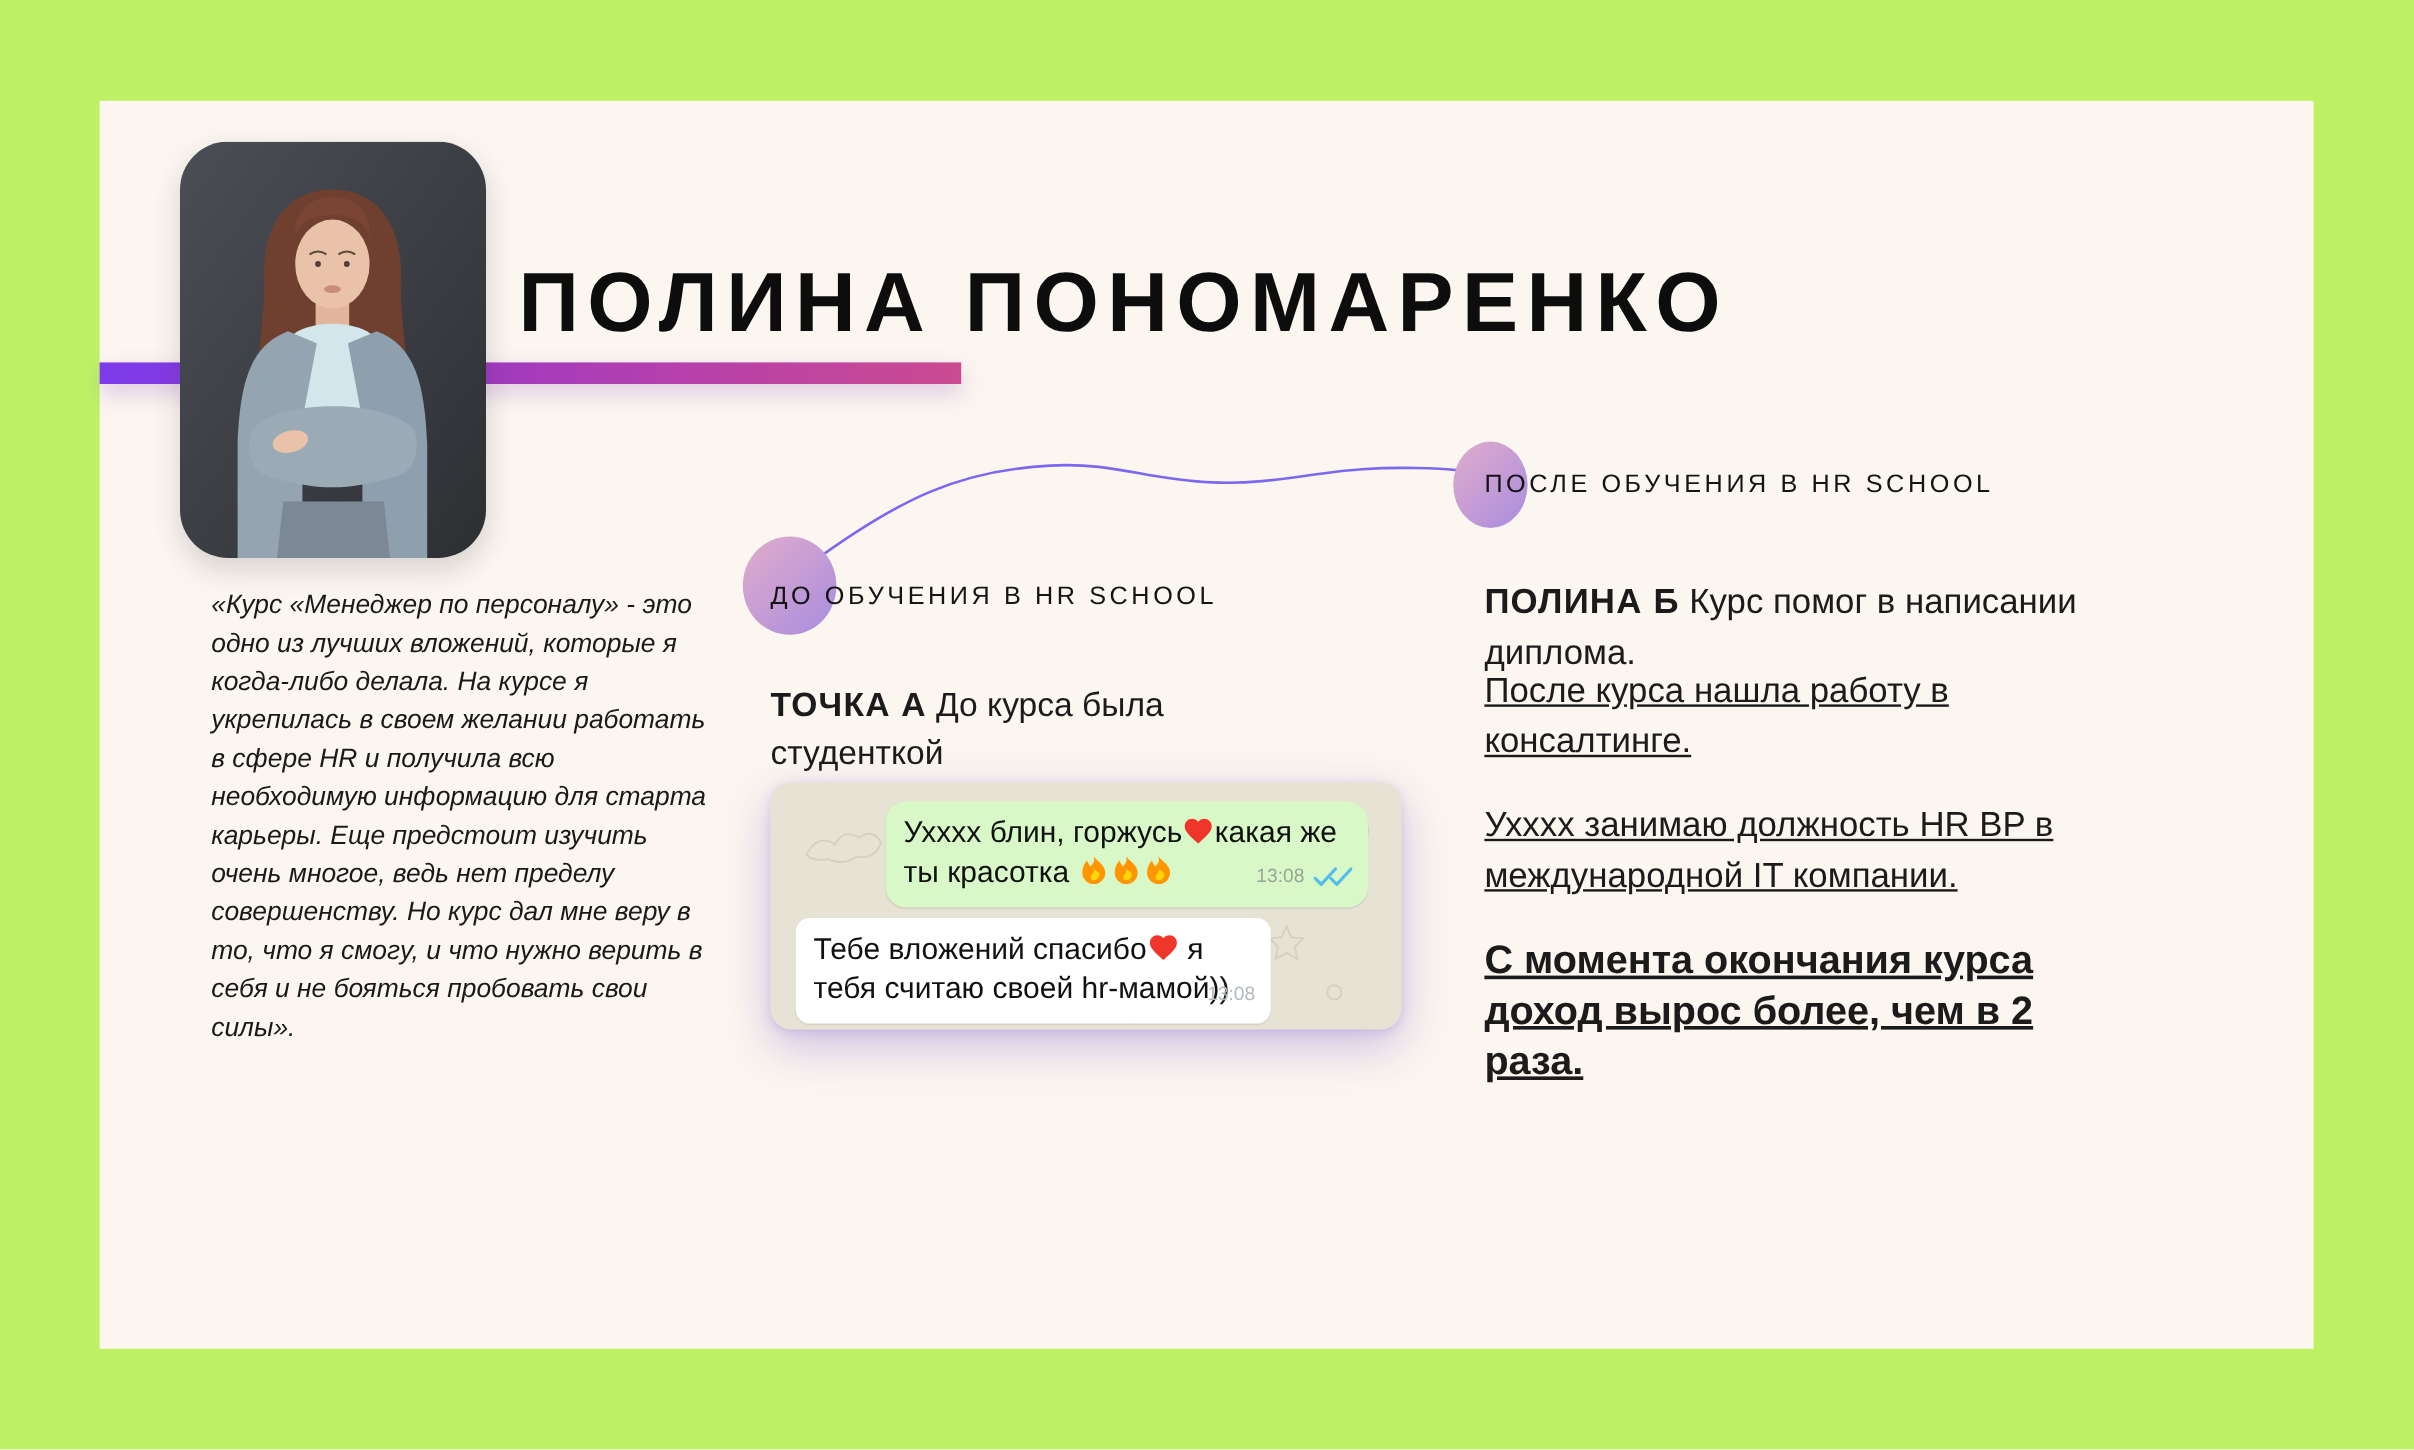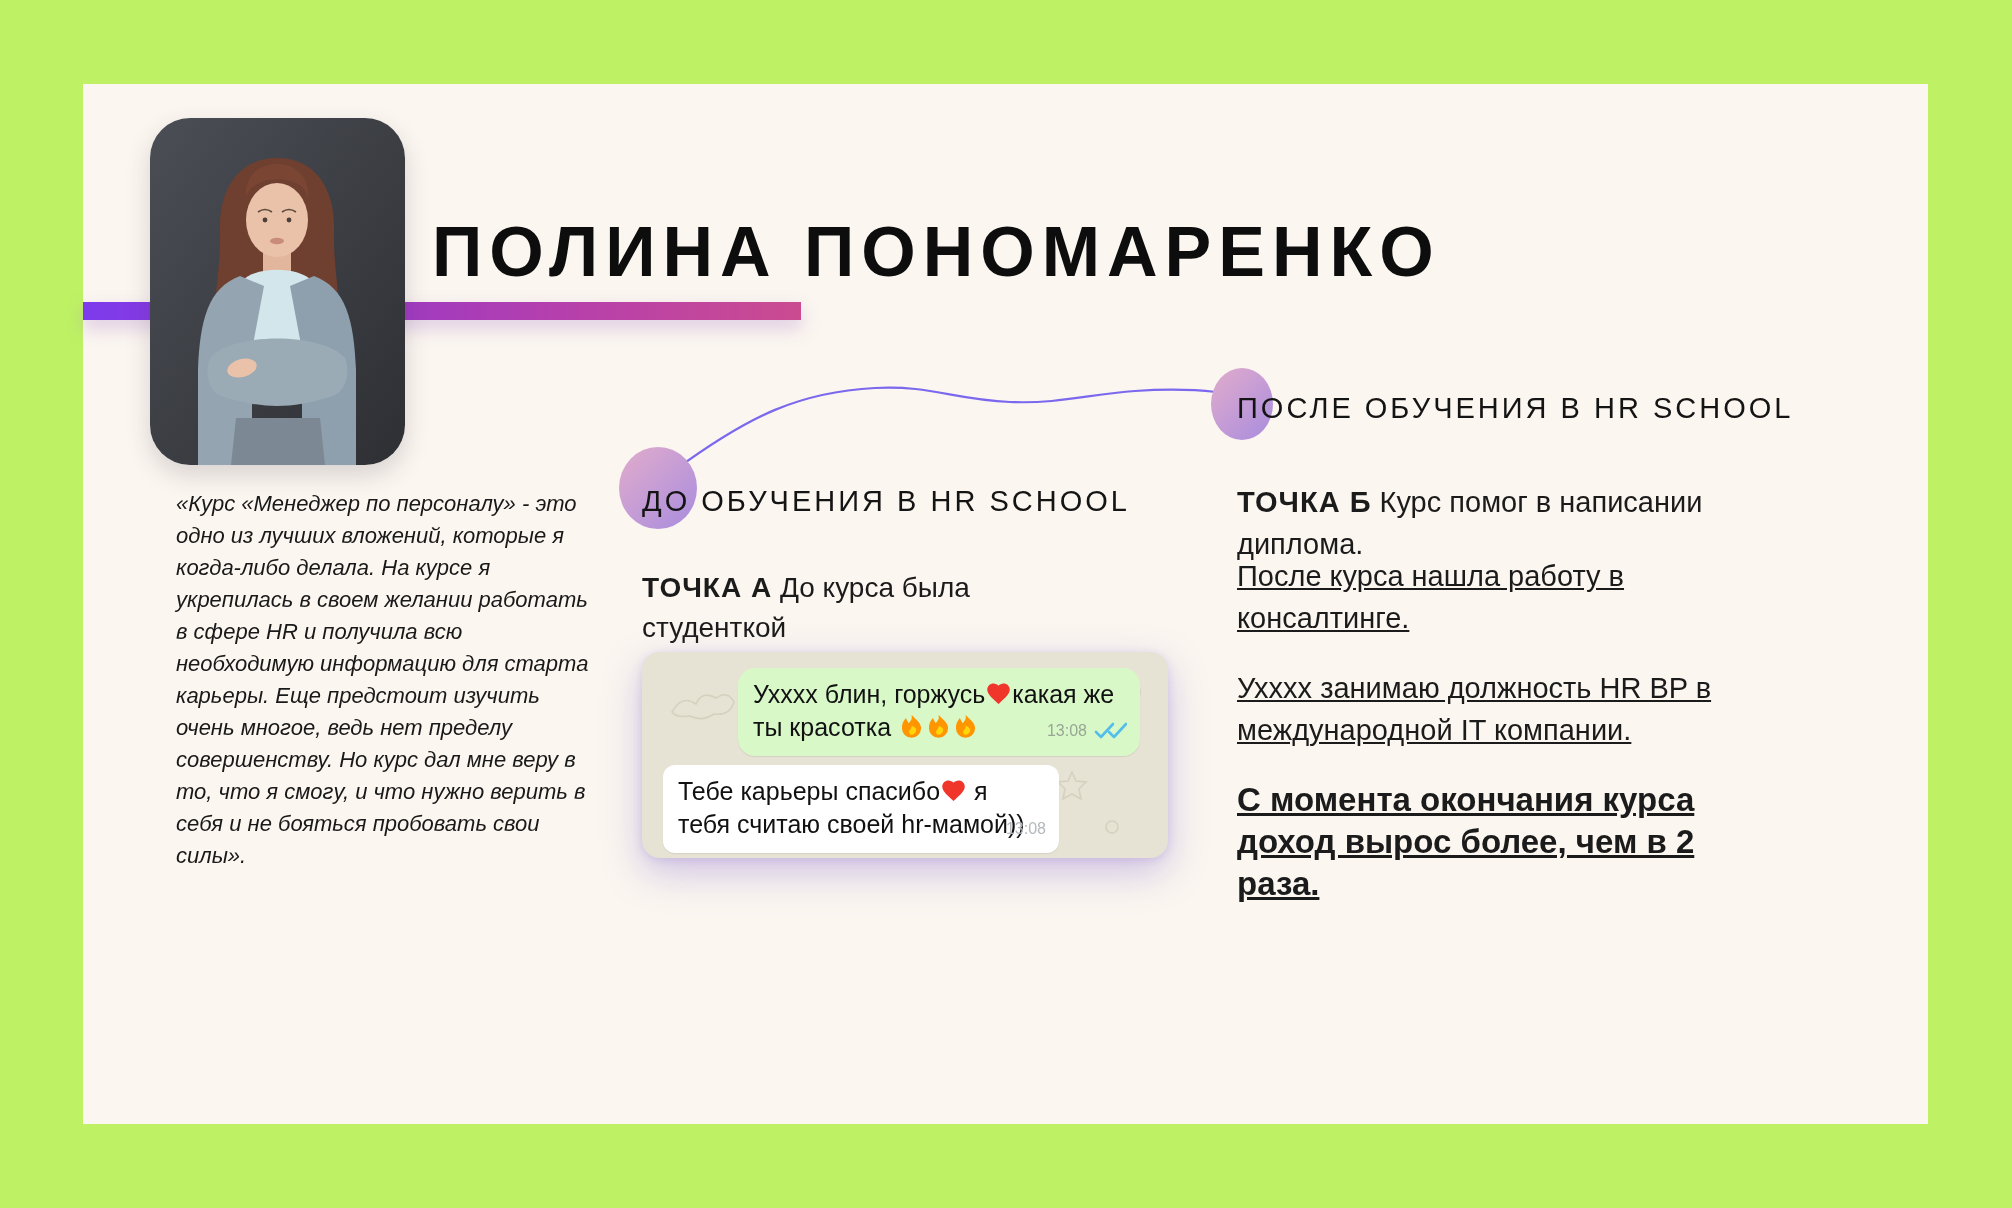--- a/index.html
+++ b/index.html
@@ -27,21 +27,21 @@
   .circle-before{left:619px;top:447px;width:78px;height:82px;
     background:linear-gradient(135deg,#dca9cd 10%,#ab8ede 95%);}
   .circle-after{left:1211px;top:368px;width:62px;height:72px;
     background:linear-gradient(135deg,#dca9cd 10%,#ab8ede 95%);}
 
   
   .testimonial{position:absolute;left:176px;top:488px;width:415px;font-style:italic;
     font-size:22px;line-height:32px;color:#191919;z-index:2;}
 
   
-  .section-heading{position:absolute;margin:0;font-size:29px;font-weight:500;letter-spacing:3px;
+  .section-heading{position:absolute;margin:0;font-size:21px;font-weight:500;letter-spacing:3px;
     color:#141414;white-space:nowrap;z-index:2;}
   .heading-before{left:642px;top:485px;}
   .heading-after{left:1237px;top:392px;}
 
   .point{position:absolute;font-size:28px;line-height:40px;color:#1b1b1b;z-index:2;}
   .point b{font-weight:700;letter-spacing:1px;}
   .point-a{left:642px;top:540px;width:430px;}
   .point-b{left:1237px;top:452px;width:545px;font-size:29px;line-height:42px;}
 
   
@@ -157,28 +157,28 @@
       <span class="meta">
           <span class="time">13:08</span>
           <svg class="checks" viewBox="0 0 34 20" fill="none" stroke="#53bdeb" stroke-width="2.6" stroke-linecap="round" stroke-linejoin="round">
             <path d="M3 11 l5 5 L20 3"></path>
             <path d="M16 11 l5 5 L33 3"></path>
           </svg>
         </span>
     </div>
 
     <div class="bubble bubble-in">
-      <span>Тебе карьеры спасибо</span><svg class="emoji" viewBox="0 0 24 24">
+      <span>Тебе вложений спасибо</span><svg class="emoji" viewBox="0 0 24 24">
           <path d="M12 21.35l-1.45-1.32C5.4 15.36 2 12.28 2 8.5 2 5.42 4.42 3 7.5 3c1.74 0 3.41.81 4.5 2.09C13.09 3.81 14.76 3 16.5 3 19.58 3 22 5.42 22 8.5c0 3.78-3.4 6.86-8.55 11.54L12 21.35z" fill="#f0352b"></path>
         </svg><span> я тебя считаю своей hr-мамой))</span>
       <span class="time">13:08</span>
     </div>
   </div>
 
   <h2 class="section-heading heading-after">ПОСЛЕ ОБУЧЕНИЯ В HR SCHOOL</h2>
-  <p class="point point-b"><b>ТОЧКА Б</b><span> Курс помог в написании диплома.</span></p>
+  <p class="point point-b"><b>ПОЛИНА Б</b><span> Курс помог в написании диплома.</span></p>
 
   <div class="after-body">
     <p>После курса нашла работу в консалтинге.</p>
     <p>Ухххх занимаю должность HR BP в международной IT компании.</p>
     <p class="highlight">С момента окончания курса доход вырос более, чем в 2 раза.</p>
   </div>
 </div>
 
 </body></html>

